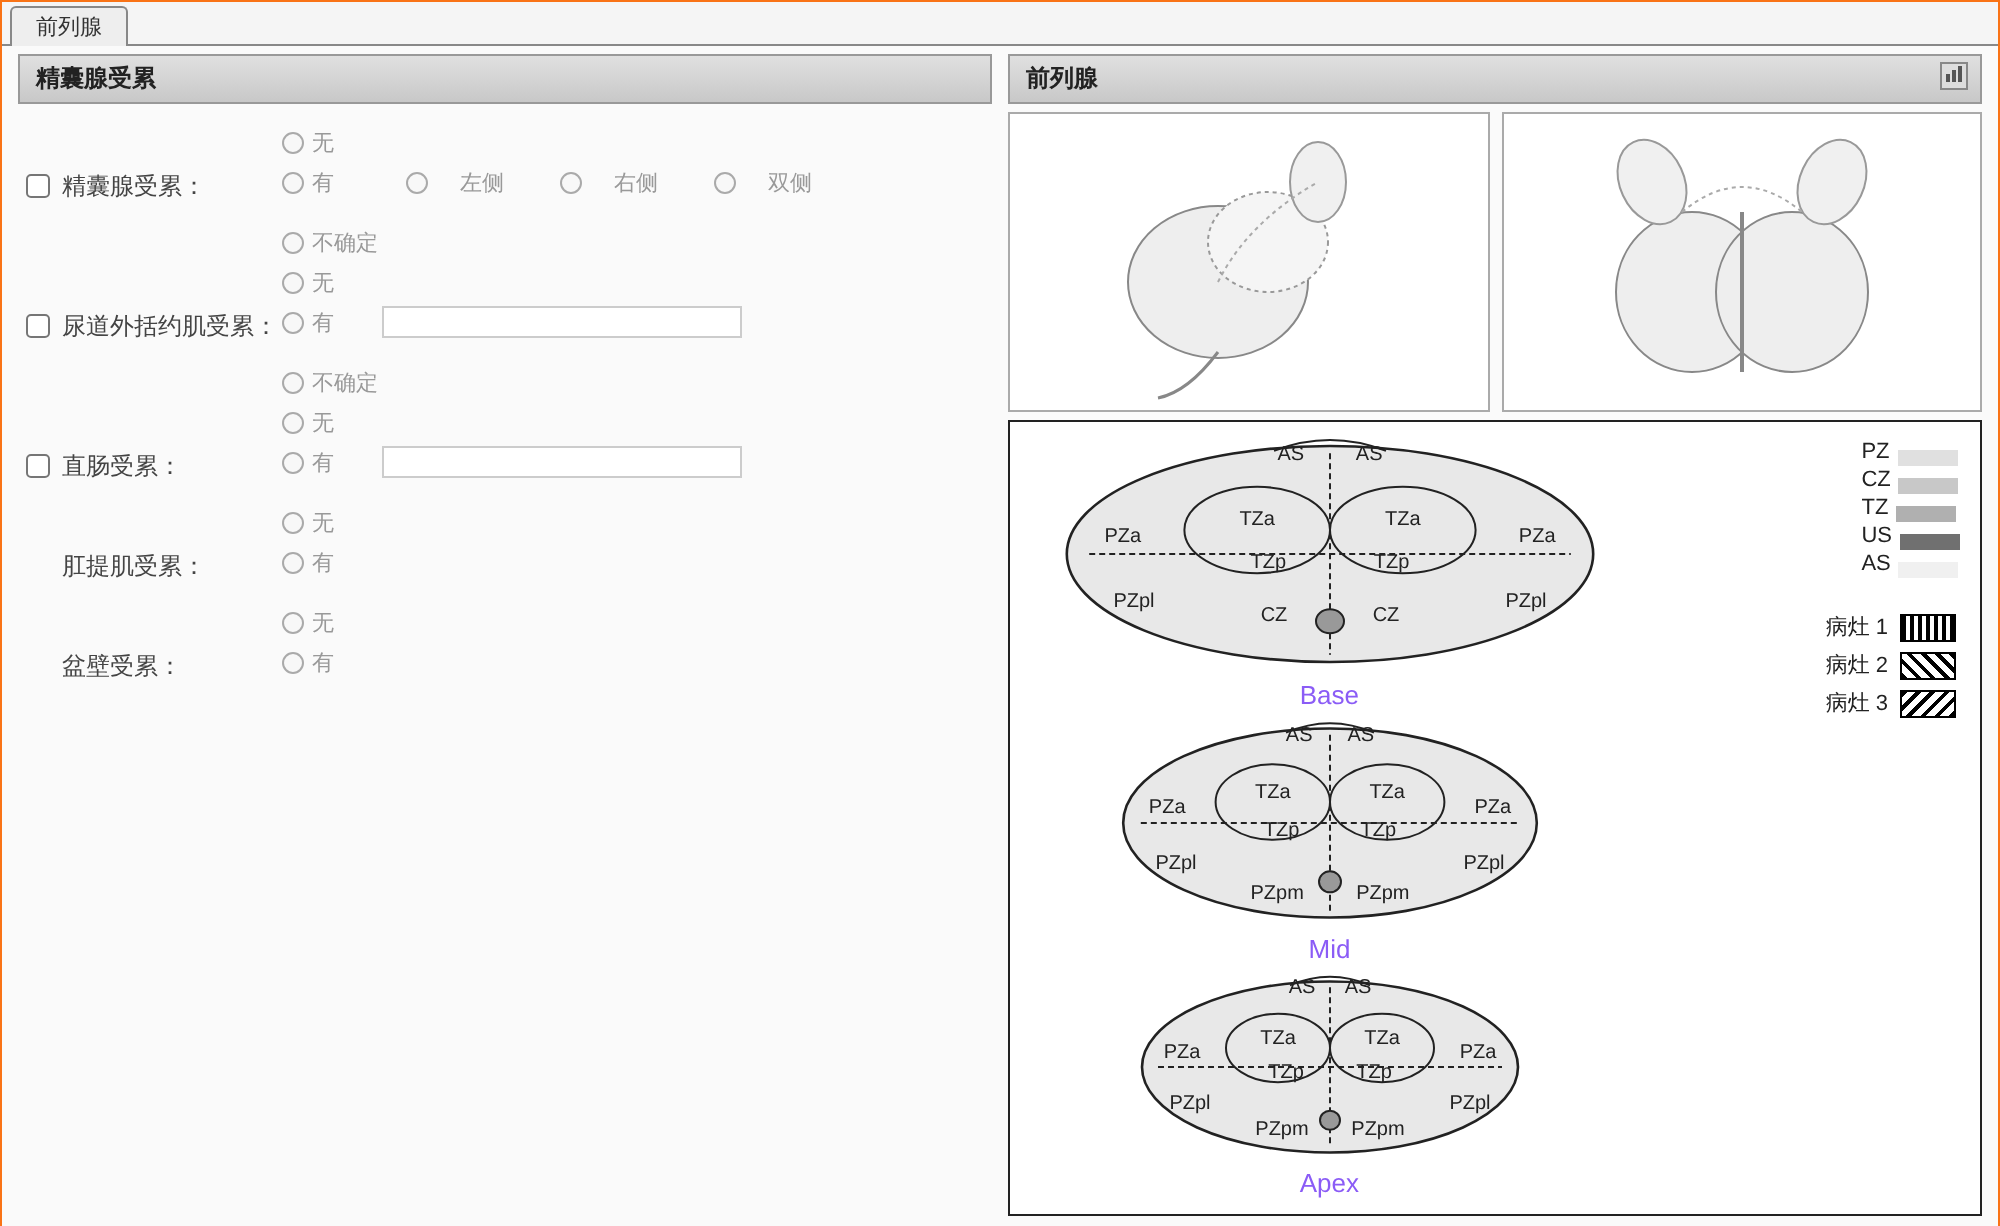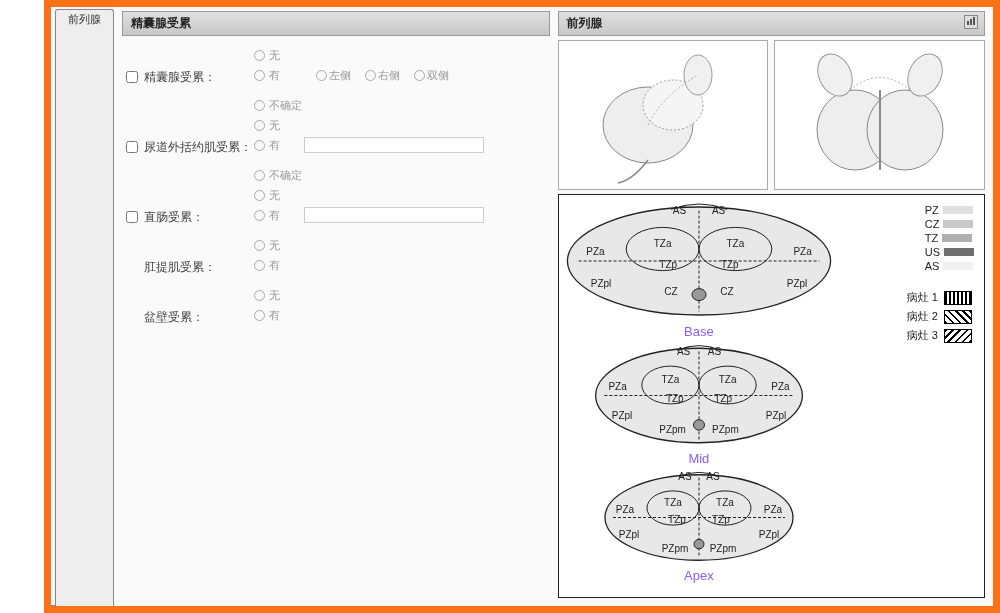--- a/index.html
+++ b/index.html
@@ -6,26 +6,25 @@
     body {
       font-family: "Microsoft YaHei", "SimSun", Arial, sans-serif;
       font-size: 12px;
       background: #fff;
       color: #333;
       width: 1000px;
       height: 613px;
       overflow: hidden;
     }
     .window {
-      border: 7px solid #f97316;
+      border: 1px solid #f97316;
       height: 100%;
       display: flex;
-      flex-direction: row;
+      flex-direction: column;
       background: #f5f5f5;
-      margin-left: 44px;
     }
     .tab-bar {
       display: flex;
       background: #f5f5f5;
       border-bottom: 1px solid #888;
     }
     .tab {
       background: #eee;
       border: 1px solid #888;
       border-bottom: none;
@@ -110,21 +109,21 @@
     }
     .opt-label {
       color: #999;
       margin-right: 12px;
       font-size: 11px;
     }
     .sub-opts {
       margin-left: 20px;
       display: inline-flex;
       align-items: center;
-      gap: 2px;
+      gap: 16px;
     }
     .text-box {
       display: inline-block;
       width: 180px;
       height: 16px;
       background: #fff;
       border: 1px solid #ccc;
       margin-left: 8px;
     }
     input[type="checkbox"] {
@@ -155,21 +154,21 @@
       overflow: hidden;
     }
     .zone-legend {
       position: absolute;
       right: 10px;
       top: 8px;
       font-size: 11px;
       font-family: Arial, sans-serif;
       color: #222;
     }
-    .zone-legend div { display: flex; align-items: center; gap: 4px; line-height: 14px;}
+    .zone-legend div { display: flex; align-items: flex-end; gap: 4px; line-height: 14px;}
     .zone-sw { width: 30px; height: 8px; display: inline-block; }
     .lesion-legend {
       position: absolute;
       right: 12px;
       top: 95px;
       font-size: 11px;
       color: #222;
     }
     .lesion-legend div { display: flex; align-items: center; gap: 6px; margin-bottom: 4px;}
     .lesion-sw { width: 28px; height: 14px; border: 1px solid #000; display: inline-block; }

